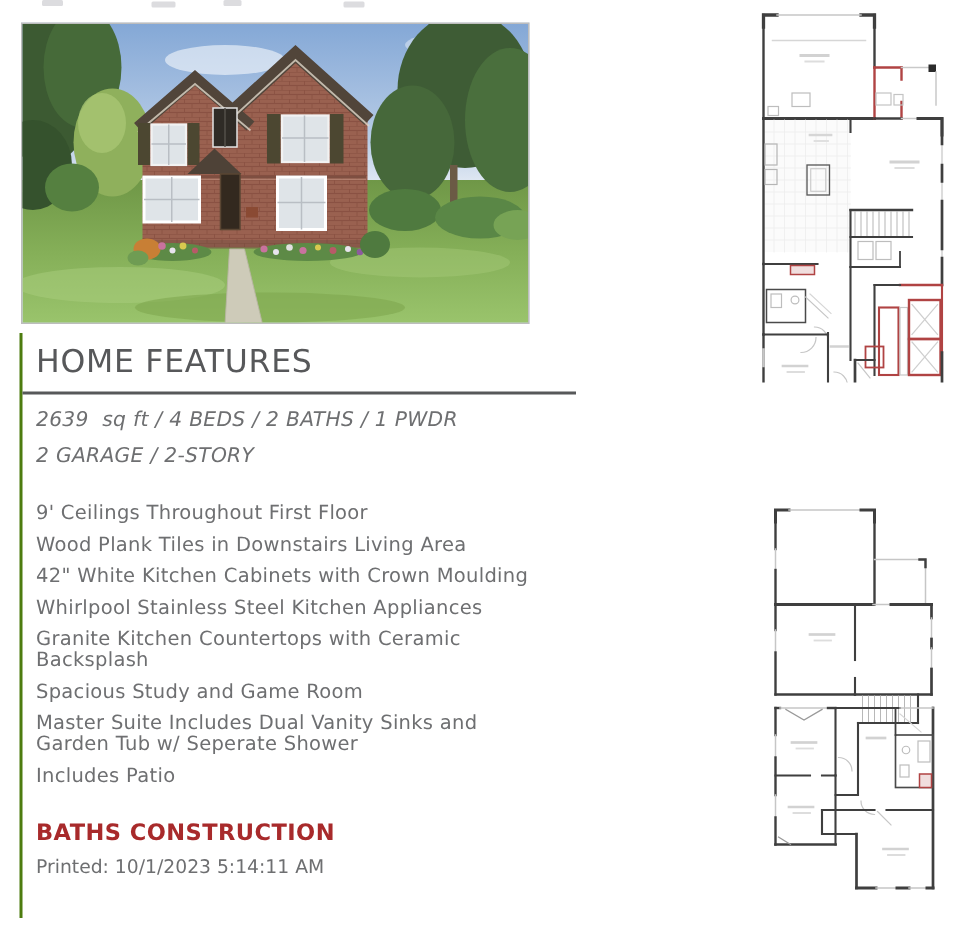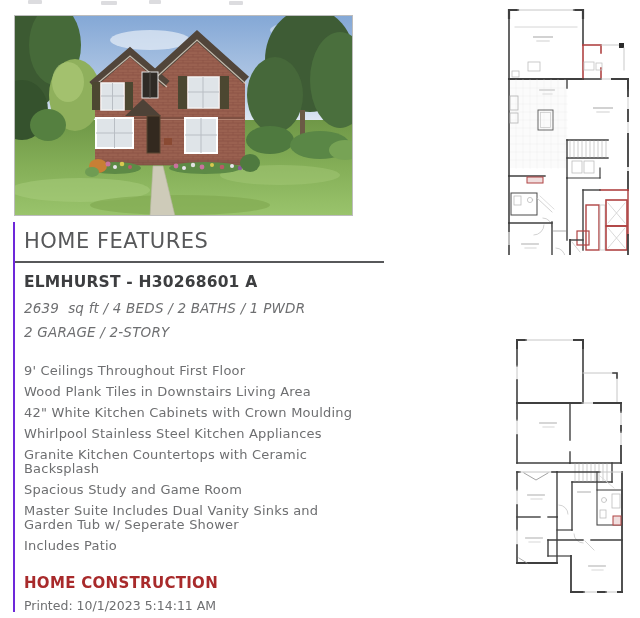--- a/index.html
+++ b/index.html
@@ -13,21 +13,21 @@
   
   #photo-wrap{
     position:absolute;left:14px;top:15px;width:339px;height:201px;
     border:1px solid #bdbdbd;box-sizing:border-box;background:#cfe0ef;
   }
   #photo-wrap svg{display:block;}
 
   
   #features-panel{
     position:absolute;left:13px;top:222px;width:370px;height:390px;
-    border-left:2px solid #6d28d9;box-sizing:border-box;padding-left:9px;
+    border-left:2px solid #4d7c0f;box-sizing:border-box;padding-left:9px;
   }
   #section-title{
     font-size:21px;color:#57585a;font-weight:400;letter-spacing:.5px;
     margin:0;padding:7px 0 8px 0;
   }
   #title-rule{border:none;border-top:2px solid #57585a;margin:0 0 0 -9px;width:369px;}
   #plan-name{
     font-size:15.5px;font-weight:bold;color:#3d3e40;margin-top:10px;letter-spacing:.2px;
   }
   .spec-line{
@@ -171,34 +171,33 @@
           <circle cx="240" cy="168" r="2.2" fill="#8d5a9e"></circle>
         <ellipse cx="250" cy="163" rx="10" ry="9" fill="#4f7a3f"></ellipse>
         <ellipse cx="92" cy="172" rx="7" ry="5" fill="#6f9c53"></ellipse>
       </g>
     </svg>
   </div>
 
   <div id="features-panel">
     <h1 id="section-title">HOME FEATURES</h1>
     <hr id="title-rule">
-    <div id="plan-name">ELMHURST - H30268601 A</div>
     <div class="spec-line">2639  sq ft / 4 BEDS / 2 BATHS / 1 PWDR</div>
     <div class="spec-line" style="margin-top:8px;">2 GARAGE / 2-STORY</div>
     <div id="feature-list">
       <div class="feature-item">9' Ceilings Throughout First Floor</div>
       <div class="feature-item">Wood Plank Tiles in Downstairs Living Area</div>
       <div class="feature-item">42" White Kitchen Cabinets with Crown Moulding</div>
       <div class="feature-item">Whirlpool Stainless Steel Kitchen Appliances</div>
       <div class="feature-item">Granite Kitchen Countertops with Ceramic Backsplash</div>
       <div class="feature-item">Spacious Study and Game Room</div>
       <div class="feature-item">Master Suite Includes Dual Vanity Sinks and Garden Tub w/ Seperate Shower</div>
       <div class="feature-item">Includes Patio</div>
     </div>
-    <div id="status-line">HOME CONSTRUCTION</div>
+    <div id="status-line">BATHS CONSTRUCTION</div>
     <div id="printed-line">Printed: 10/1/2023 5:14:11 AM</div>
   </div>
 
   <svg id="plan-first" class="plan" viewBox="503 5 136 250">
     <g stroke-linecap="square" fill="none">
 
       <g>
         <path d="M509,18 V10 H518" stroke="#3f3f3f" stroke-width="2.2"></path>
         <path d="M574,10 H583 V18" stroke="#3f3f3f" stroke-width="2.2"></path>
         <line x1="518" y1="10" x2="574" y2="10" stroke="#c6c6c6" stroke-width="1"></line>

